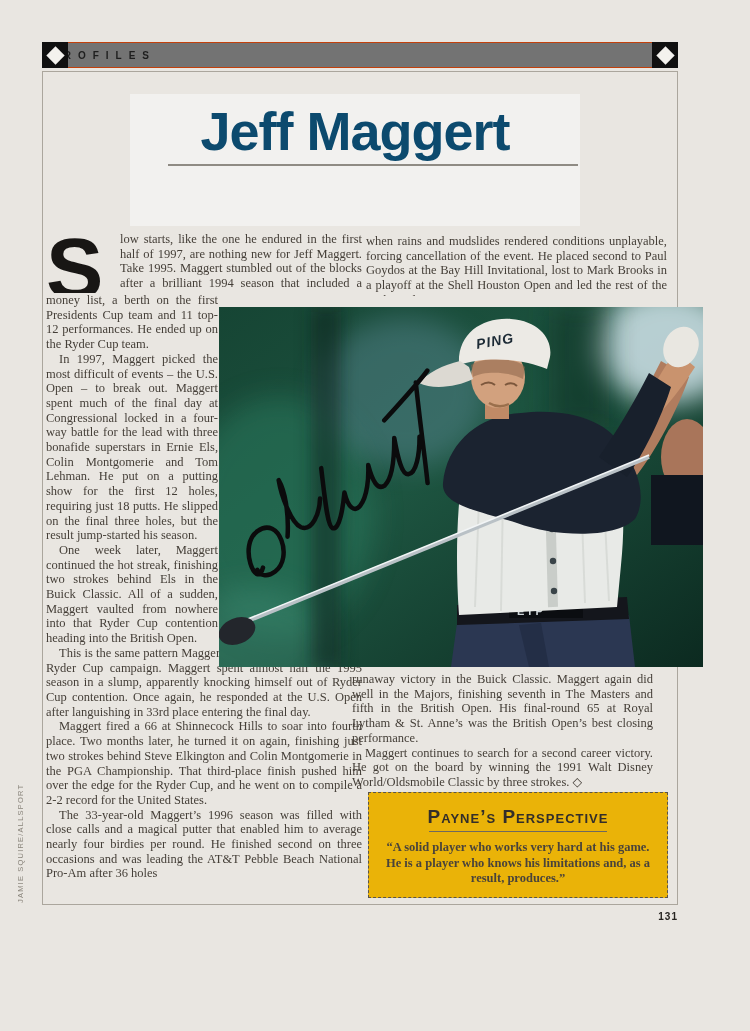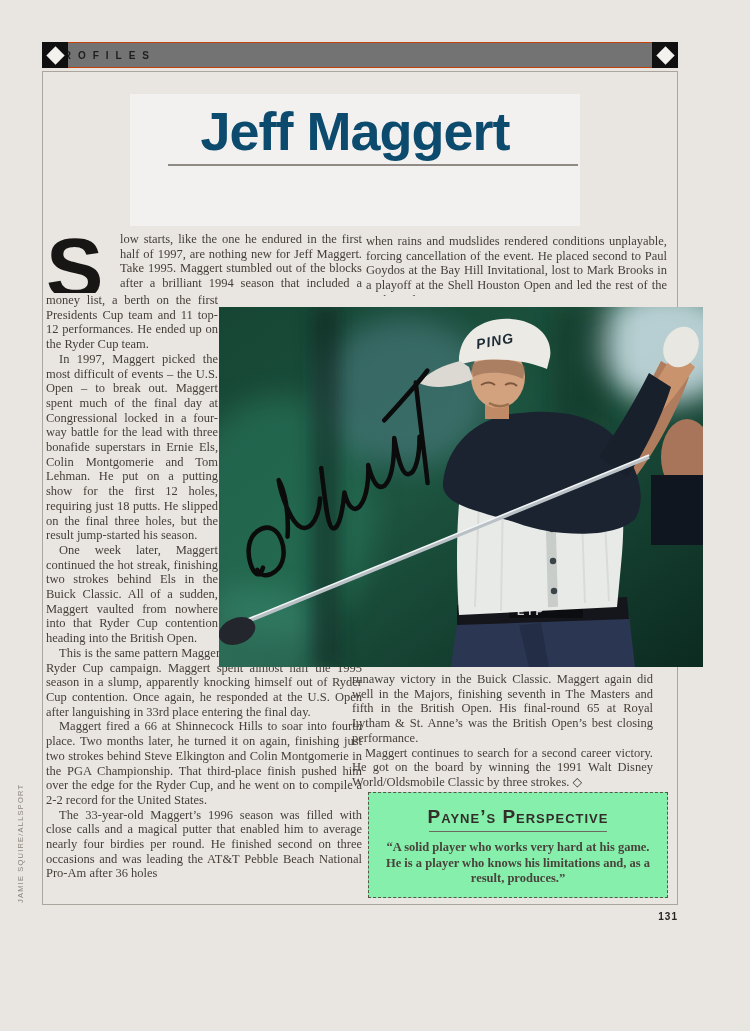--- a/index.html
+++ b/index.html
@@ -59,21 +59,21 @@
   .body-text p { text-indent:13px; }
   .body-text p.noindent { text-indent:0; }
   .col2-top { position:absolute; left:366px; top:234px; width:301px; height:62px; overflow:hidden; }
   .col2-bottom { position:absolute; left:352px; top:672px; width:301px; }
   
   .photo { position:absolute; left:219px; top:307px; width:484px; height:360px; }
   .photo svg { display:block; }
   
   .payne-box {
     position:absolute; left:368px; top:792px; width:300px; height:106px;
-    background:#86efac; border:1px dashed #5a544b; text-align:center;
+    background:#eab308; border:1px dashed #5a544b; text-align:center;
   }
   .payne-heading {
     margin-top:13px; font-family:"Liberation Sans", sans-serif; font-weight:bold;
     font-size:19px; font-variant:small-caps; letter-spacing:1px; color:#332e2a;
   }
   .payne-rule { width:178px; height:1px; background:#6e6960; margin:3px auto 8px auto; }
   .payne-quote {
     width:272px; margin:4px auto; font-weight:bold; font-size:12.5px; line-height:15.5px;
     color:#49433b; text-align:center;
   }

